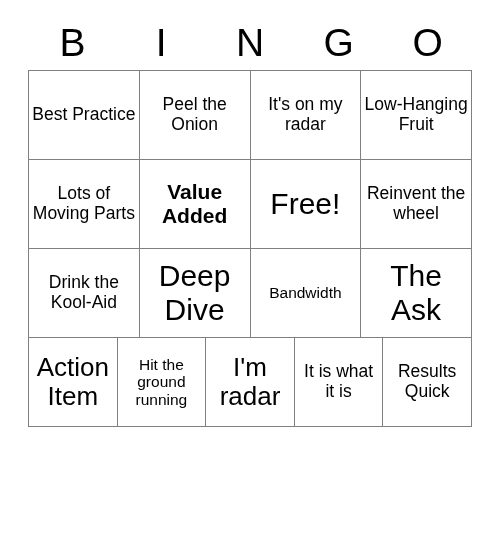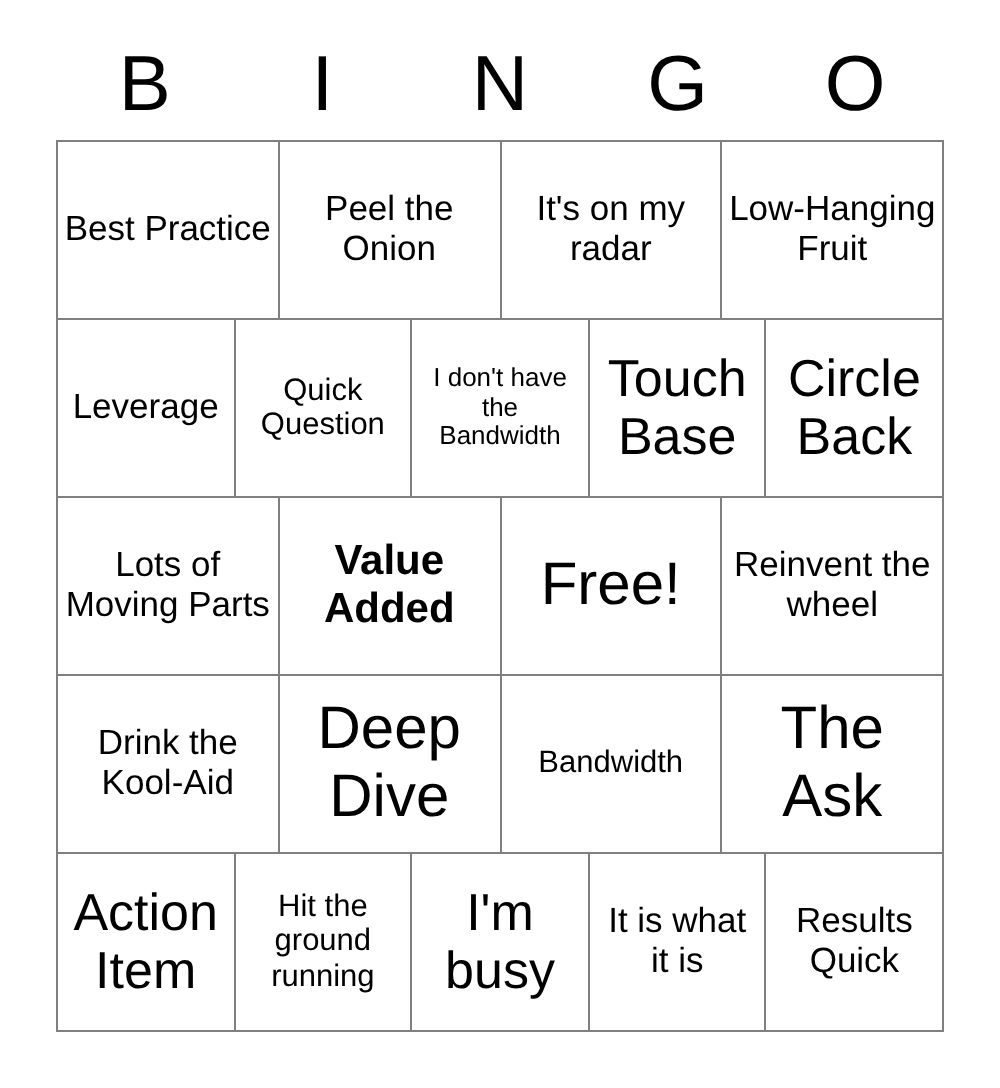--- a/index.html
+++ b/index.html
@@ -38,21 +38,20 @@
   #grid {
     width: 444px;
     border-top: 1px solid #808080;
     border-left: 1px solid #808080;
     box-sizing: border-box;
   }
   .grid-row {
     display: flex;
     width: 100%;
     height: 89px;
-    justify-content: flex-end;
   }
   .cell {
     flex: 1 1 0;
     width: 88.6px;
     border-right: 1px solid #808080;
     border-bottom: 1px solid #808080;
     box-sizing: border-box;
     display: flex;
     align-items: center;
     justify-content: center;
@@ -98,37 +97,20 @@
           <span>Peel the Onion</span>
         </div>
       <div class="cell fs-md">
           <span>It's on my radar</span>
         </div>
       <div class="cell fs-md">
           <span>Low-Hanging Fruit</span>
         </div>
     </div>
 
-    <div class="grid-row">
-      <div class="cell fs-md">
-          <span>Leverage</span>
-        </div>
-      <div class="cell fs-sm">
-          <span>Quick Question</span>
-        </div>
-      <div class="cell fs-xs">
-          <span>I don't have the Bandwidth</span>
-        </div>
-      <div class="cell fs-xl">
-          <span>Touch Base</span>
-        </div>
-      <div class="cell fs-xl">
-          <span>Circle Back</span>
-        </div>
-    </div>
 
     <div class="grid-row">
       <div class="cell fs-md">
           <span>Lots of Moving Parts</span>
         </div>
       <div class="cell fs-lg">
           <span>Value Added</span>
         </div>
       <div class="cell fs-xxl">
           <span>Free!</span>
@@ -154,21 +136,21 @@
     </div>
 
     <div class="grid-row">
       <div class="cell fs-xl">
           <span>Action Item</span>
         </div>
       <div class="cell fs-sm">
           <span>Hit the ground running</span>
         </div>
       <div class="cell fs-xl">
-          <span>I'm busy</span>
+          <span>I'm radar</span>
         </div>
       <div class="cell fs-md">
           <span>It is what it is</span>
         </div>
       <div class="cell fs-md">
           <span>Results Quick</span>
         </div>
     </div>
 
   </div>

